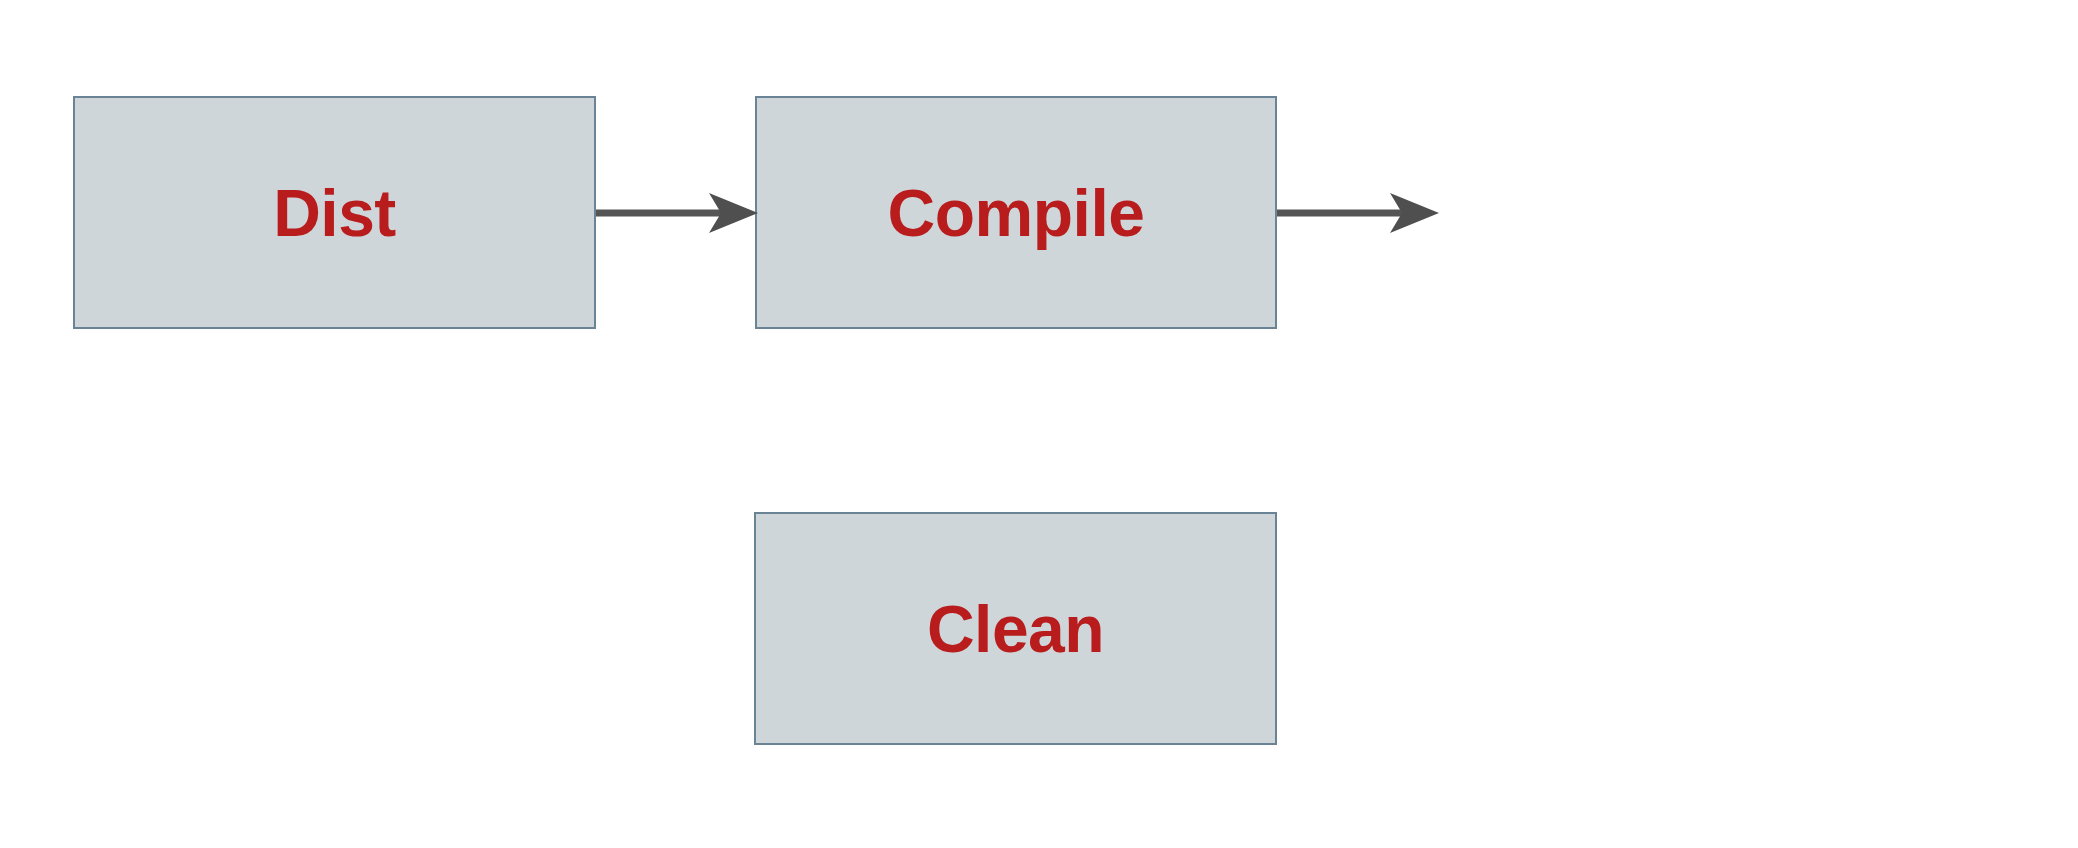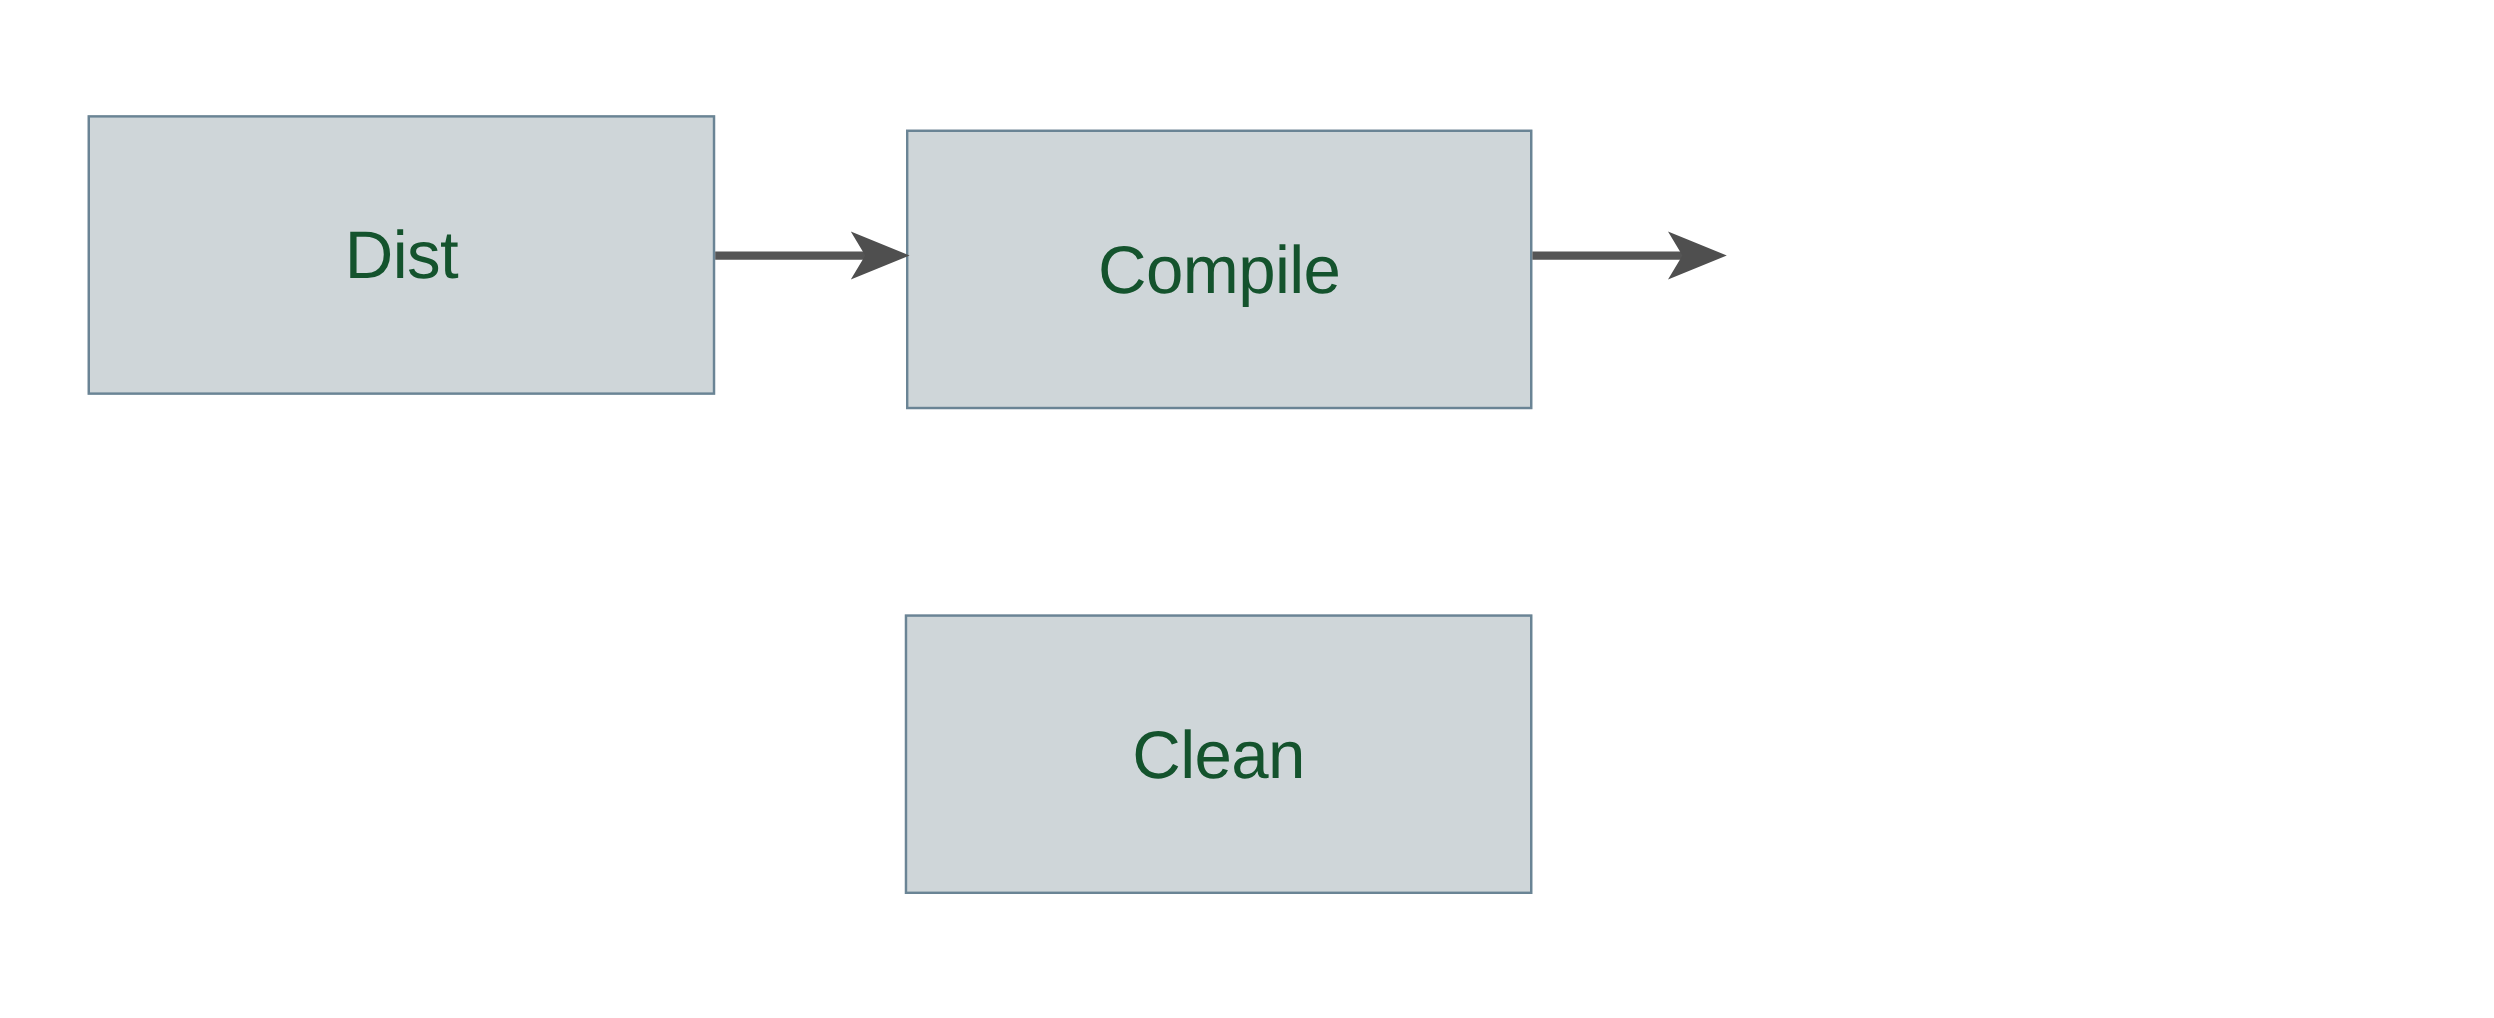--- a/index.html
+++ b/index.html
@@ -22,31 +22,31 @@
     position: absolute;
     box-sizing: border-box;
     background: #cfd6d9;
     border: 2px solid #6a8495;
     display: flex;
     align-items: center;
     justify-content: center;
   }
   .node-label {
     font-family: "Liberation Sans", sans-serif;
-    font-size: 56px;
+    font-size: 66px;
     line-height: 1;
-    font-weight: 400;
-    color: #14532d;
+    font-weight: 700;
+    color: #b91c1c;
     letter-spacing: -0.5px;
     white-space: nowrap;
     user-select: none;
   }
   
   #node-dist    { left: 73px;  top: 96px;  width: 523px; height: 233px; }
-  #node-compile { left: 755px; top: 96px;  width: 522px; height: 233px; margin-top: 12px; }
+  #node-compile { left: 755px; top: 96px;  width: 522px; height: 233px; }
   #node-init    { left: 1437px;top: 96px;  width: 521px; height: 233px; }
   #node-clean   { left: 754px; top: 512px; width: 523px; height: 233px; }
 
   .edge {
     position: absolute;
     overflow: visible;
   }
   #edge-dist-compile    { left: 590px;  top: 190px; width: 172px; height: 46px; }
   #edge-compile-init    { left: 1271px; top: 190px; width: 172px; height: 46px; }
 </style>

